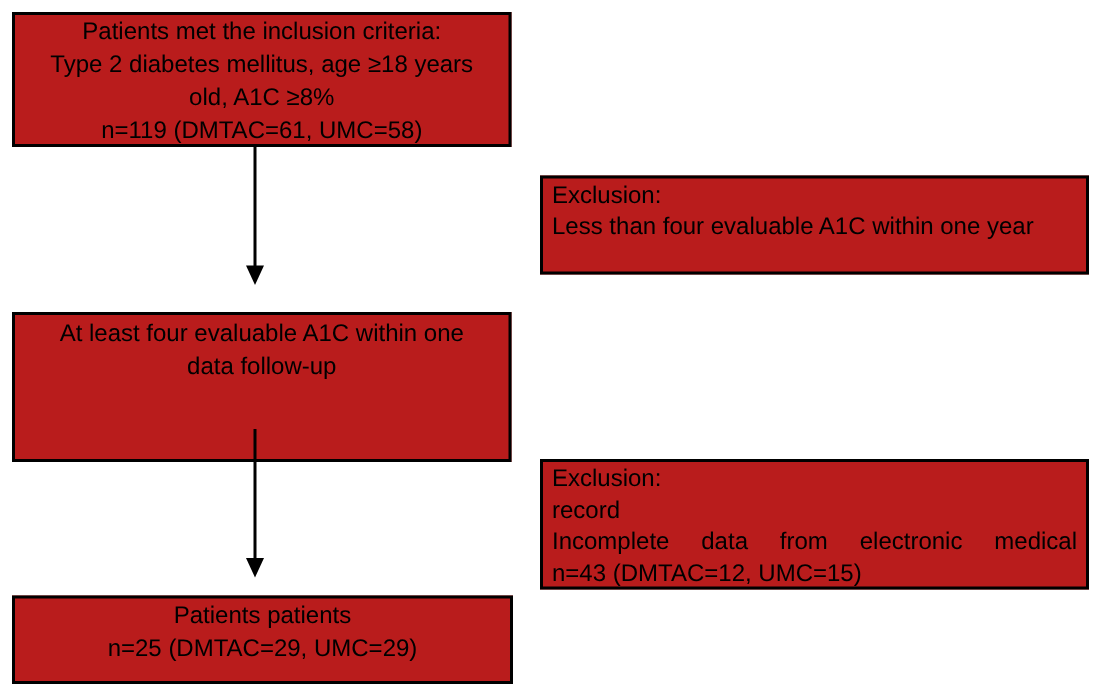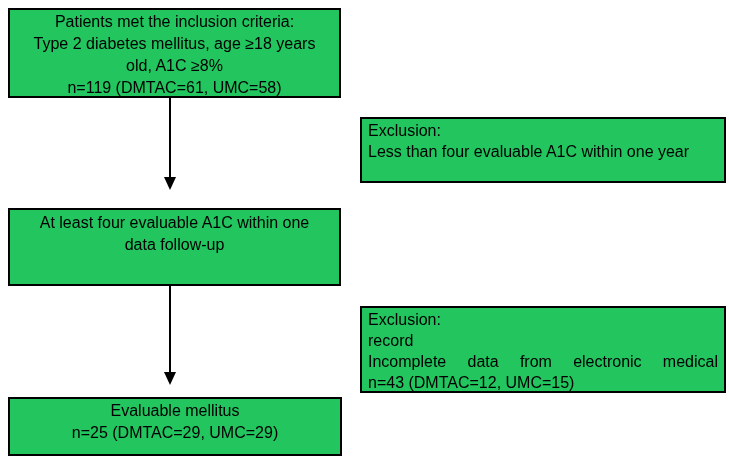--- a/index.html
+++ b/index.html
@@ -13,21 +13,21 @@
     height: 466px;
     background: #ffffff;
     font-family: "Liberation Sans", "DejaVu Sans", sans-serif;
     color: #000000;
     overflow: hidden;
   }
   .box {
     position: absolute;
     box-sizing: border-box;
     border: 2px solid #000000;
-    background: #22c55e;
+    background: #b91c1c;
     font-size: 16px;
   }
   .box.main {
     text-align: center;
     line-height: 22px;
     padding-top: 1px;
   }
   .box.side {
     text-align: left;
     line-height: 21px;
@@ -70,35 +70,35 @@
   <div>
     <div class="arrow-line" style="left:169px; top:97px; height:81px;"></div>
     <div class="arrow-head" style="left:164px; top:177px;"></div>
   </div>
 
   <div class="box side" style="left:360px; top:117px; width:366px; height:66px;">
     <div class="line">Exclusion:</div>
     <div class="line">Less than four evaluable A1C within one year</div>
   </div>
 
-  <div class="box main" style="left:8px; top:208px; width:333px; height:78px; padding-top:2px;">
+  <div class="box main" style="left:8px; top:208px; width:333px; height:100px; padding-top:2px;">
     <div class="line">At least four evaluable A1C within one</div>
     <div class="line">data follow-up</div>
   </div>
 
   <div>
     <div class="arrow-line" style="left:169px; top:286px; height:87px;"></div>
     <div class="arrow-head" style="left:164px; top:372px;"></div>
   </div>
 
   <div class="box side" style="left:360px; top:306px; width:366px; height:87px;">
     <div class="line">Exclusion:</div>
     <div class="line">record</div>
     <div class="line justified">Incomplete data from electronic medical</div>
     <div class="line">n=43 (DMTAC=12, UMC=15)</div>
   </div>
 
   <div class="box main" style="left:8px; top:397px; width:334px; height:59px;">
-    <div class="line">Evaluable mellitus</div>
+    <div class="line">Patients patients</div>
     <div class="line">n=25 (DMTAC=29, UMC=29)</div>
   </div>
 
 </div>
 
 </body></html>

